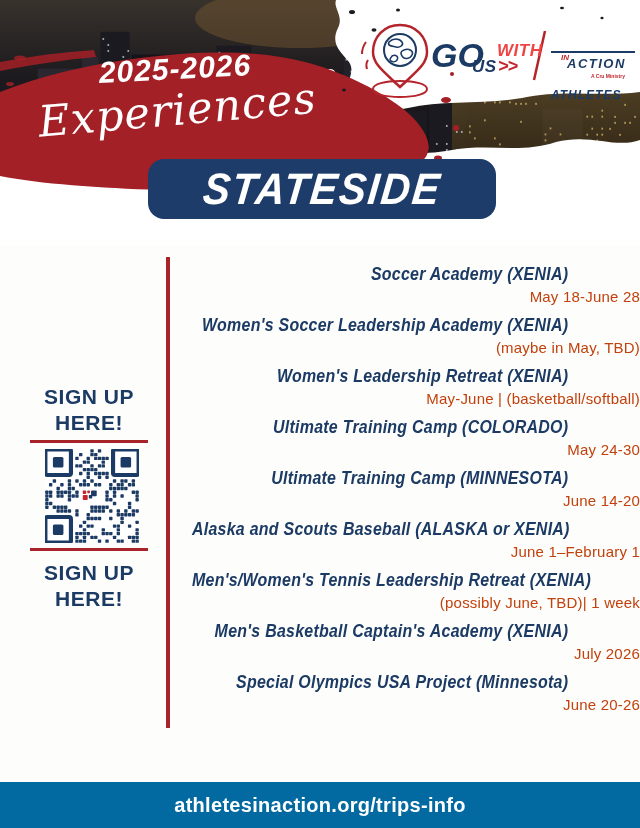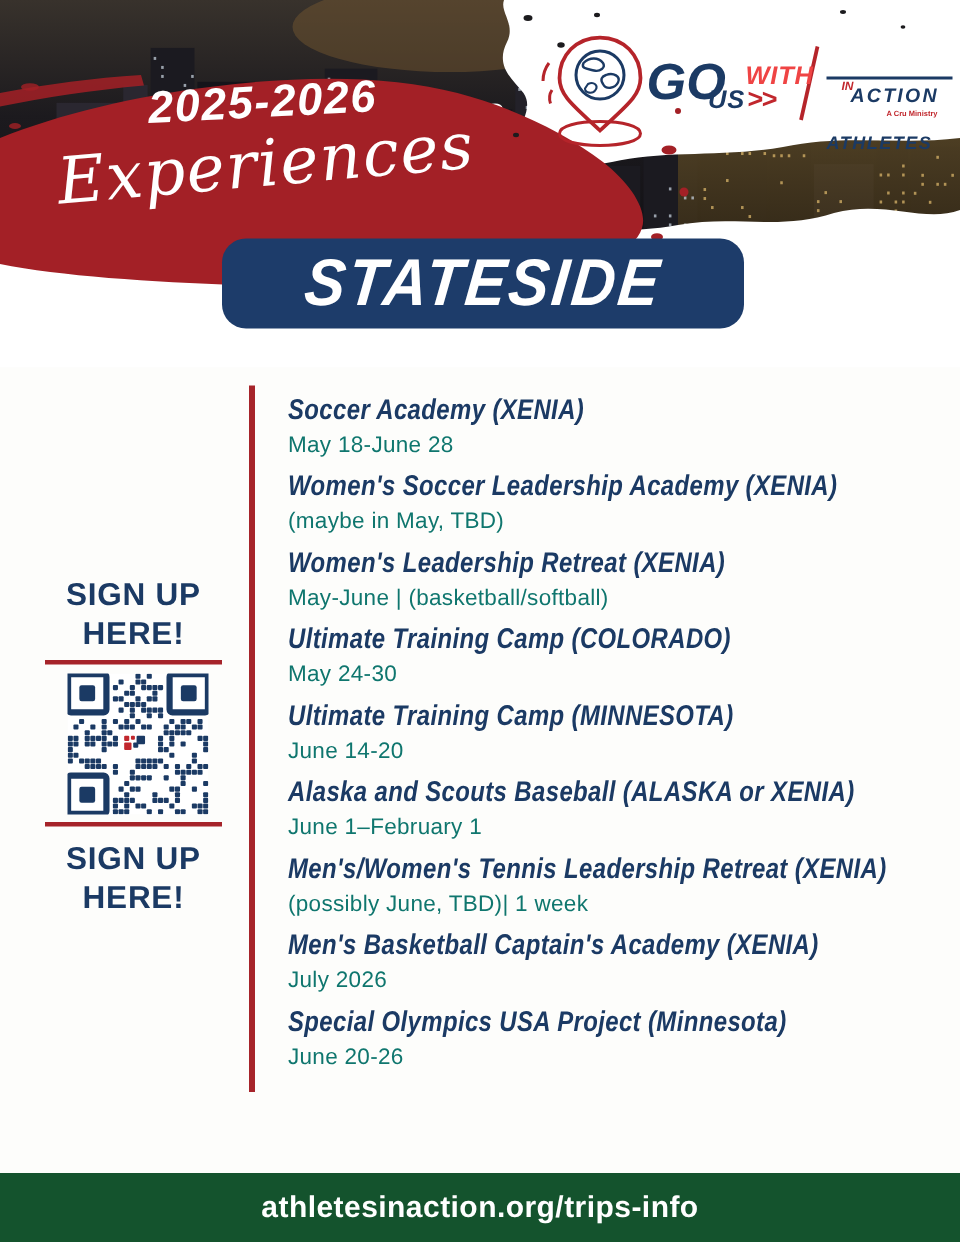--- a/index.html
+++ b/index.html
@@ -42,27 +42,27 @@
   .signup.top{top:384px;}
   .signup.bottom{top:560px;}
   .side-rule{position:absolute;left:30px;width:118px;height:3px;background:#a6242a;}
   .side-rule.r1{top:440px;}
   .side-rule.r2{top:548px;}
   .qr{position:absolute;left:45px;top:449px;width:94px;height:94px;}
 
   
   .red-rule-v{position:absolute;left:166px;top:257px;width:4px;height:471px;background:#a6242a;}
   .events{position:absolute;left:192px;top:263px;width:448px;}
-  .event{margin-bottom:8px;}
+  .event{margin-bottom:8px;text-align:right;}
   .event .t{color:#1b3a64;font-size:19px;font-weight:bold;font-style:italic;
     letter-spacing:.3px;transform:scaleX(.84);transform-origin:left;white-space:nowrap;line-height:22px;}
-  .event .d{color:#0f766e;font-size:15px;letter-spacing:.2px;line-height:19px;margin-top:2px;white-space:nowrap;}
+  .event .d{color:#c2410c;font-size:15px;letter-spacing:.2px;line-height:19px;margin-top:2px;white-space:nowrap;}
 
   
-  .footer{position:absolute;left:0;top:782px;width:640px;height:46px;background:#14532d;
+  .footer{position:absolute;left:0;top:782px;width:640px;height:46px;background:#0369a1;
     display:flex;align-items:center;justify-content:center;}
   .footer span{color:#fff;font-size:20px;font-weight:bold;letter-spacing:.3px;}
 </style>
 </head>
 <body>
 
 <div class="page">
 
   <div class="header">
     <svg id="header-art" width="640" height="245" viewBox="0 0 640 245">

